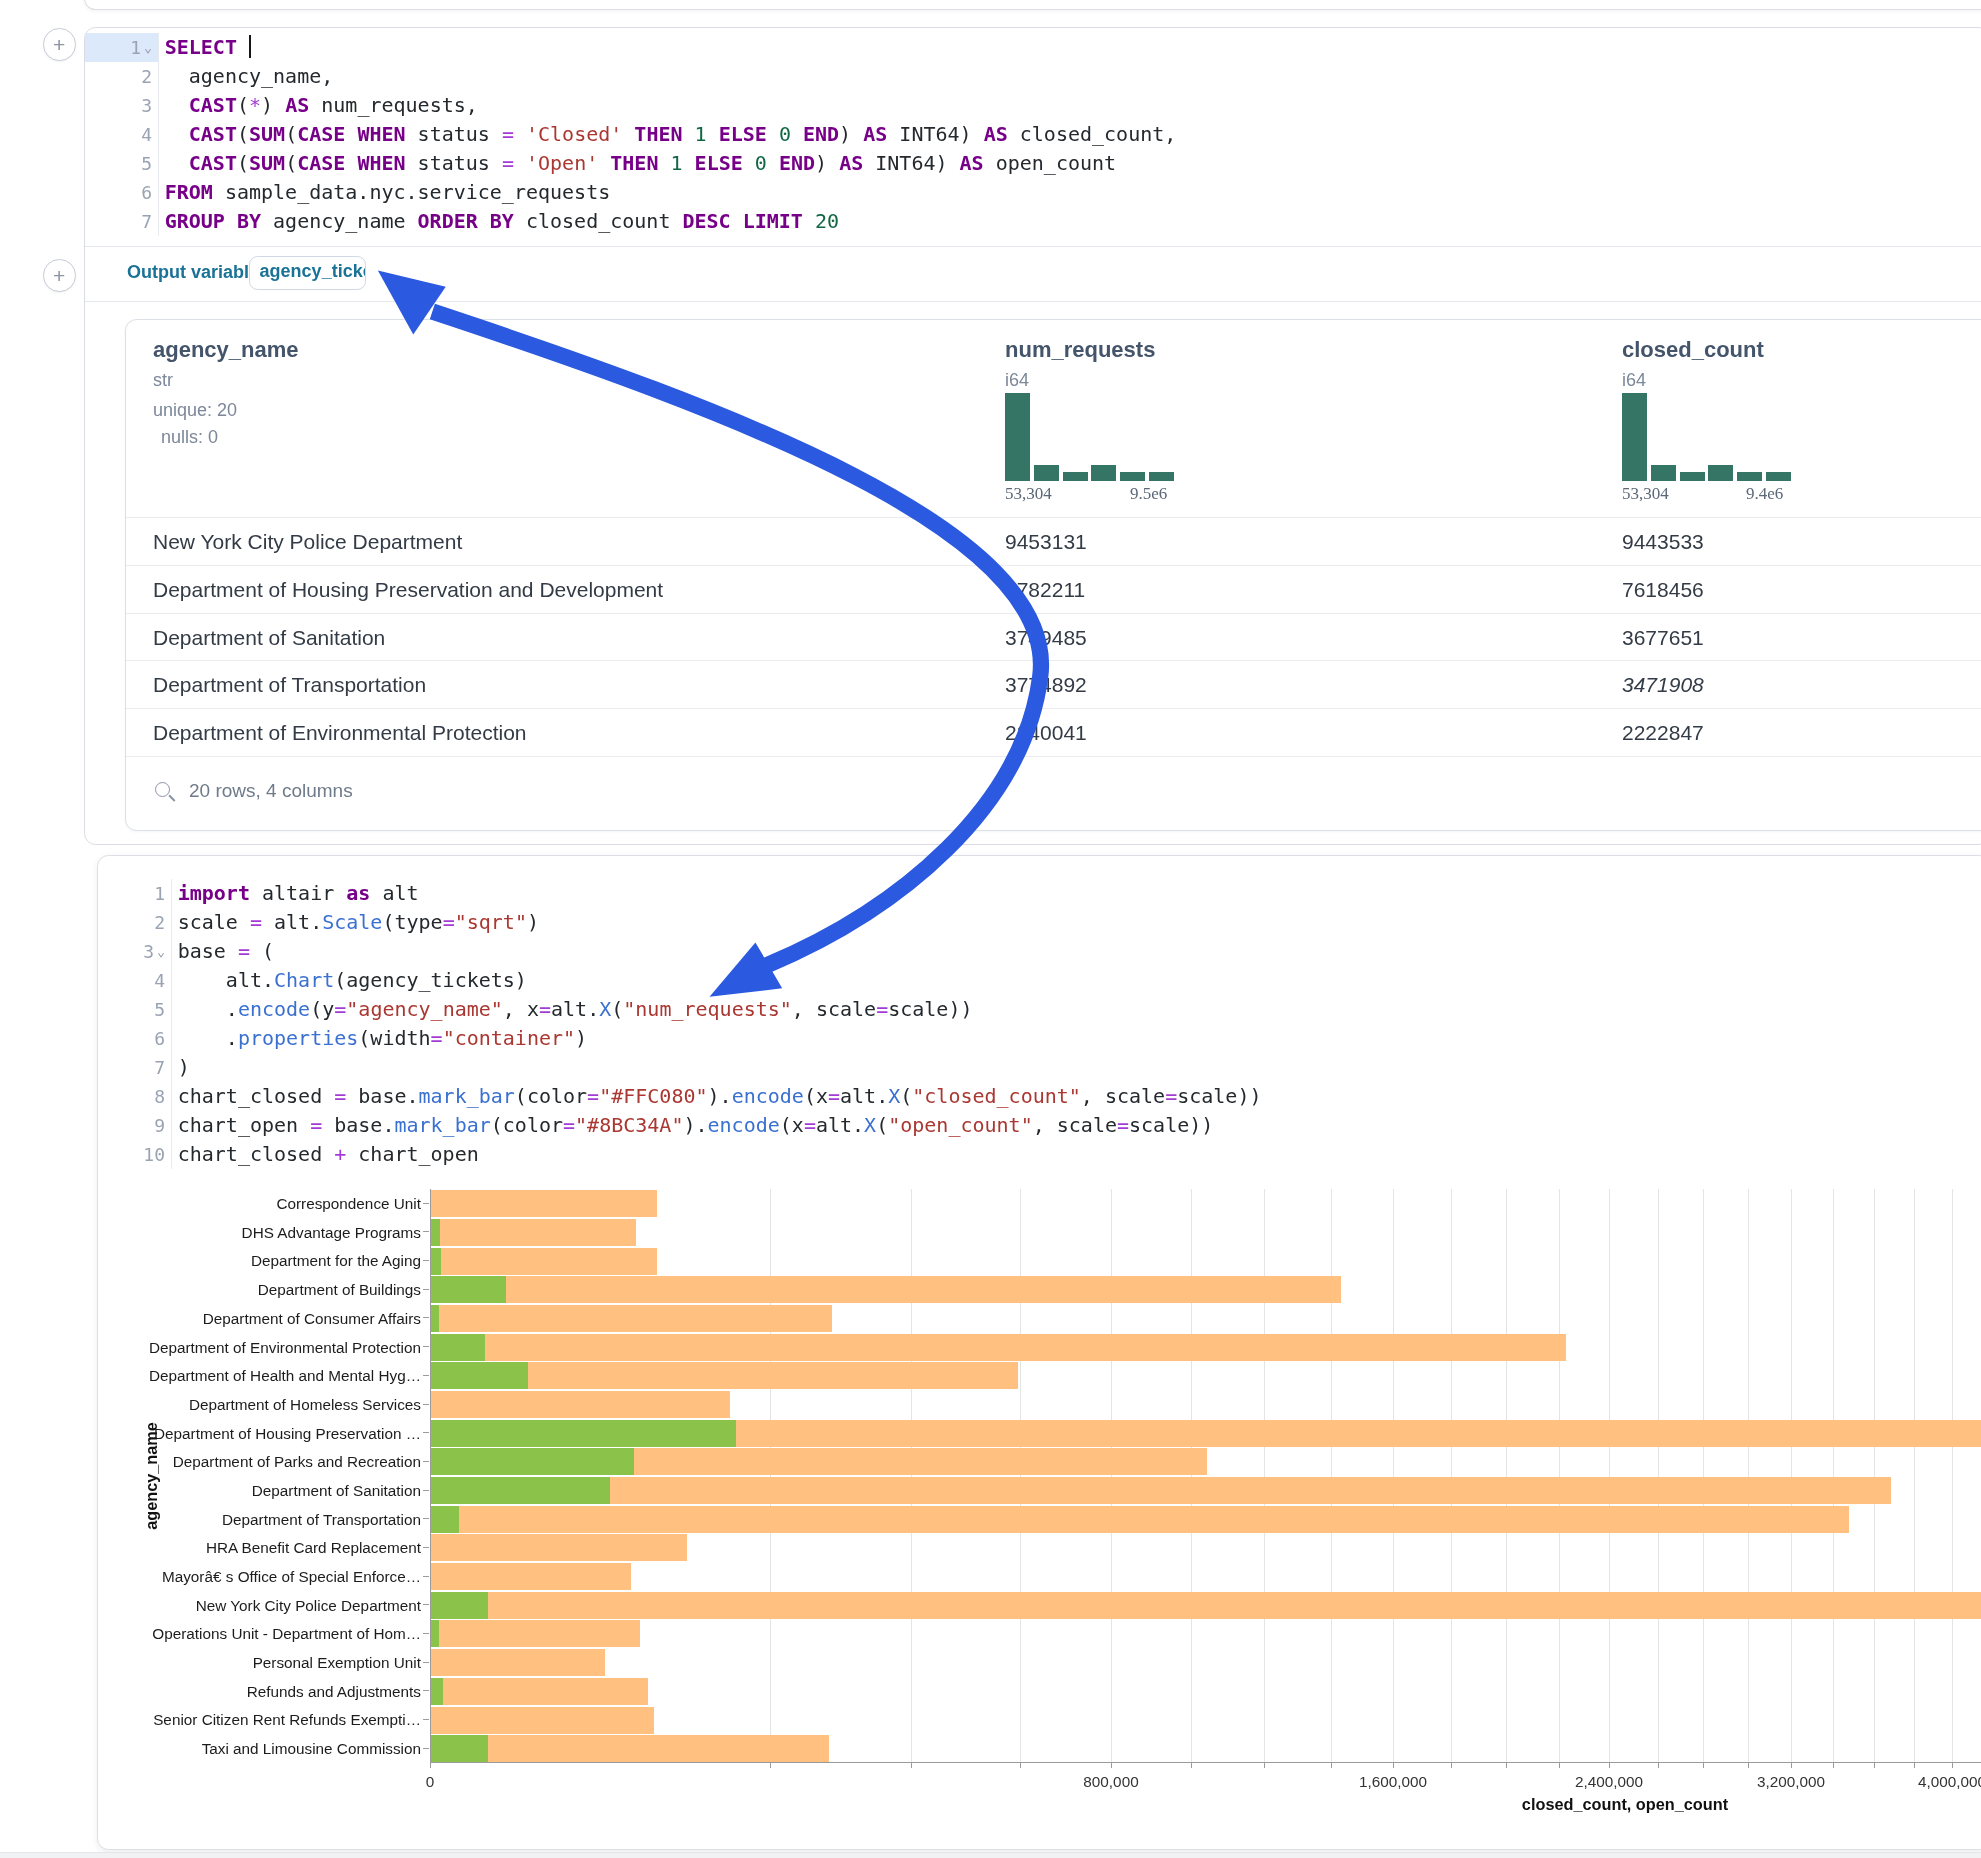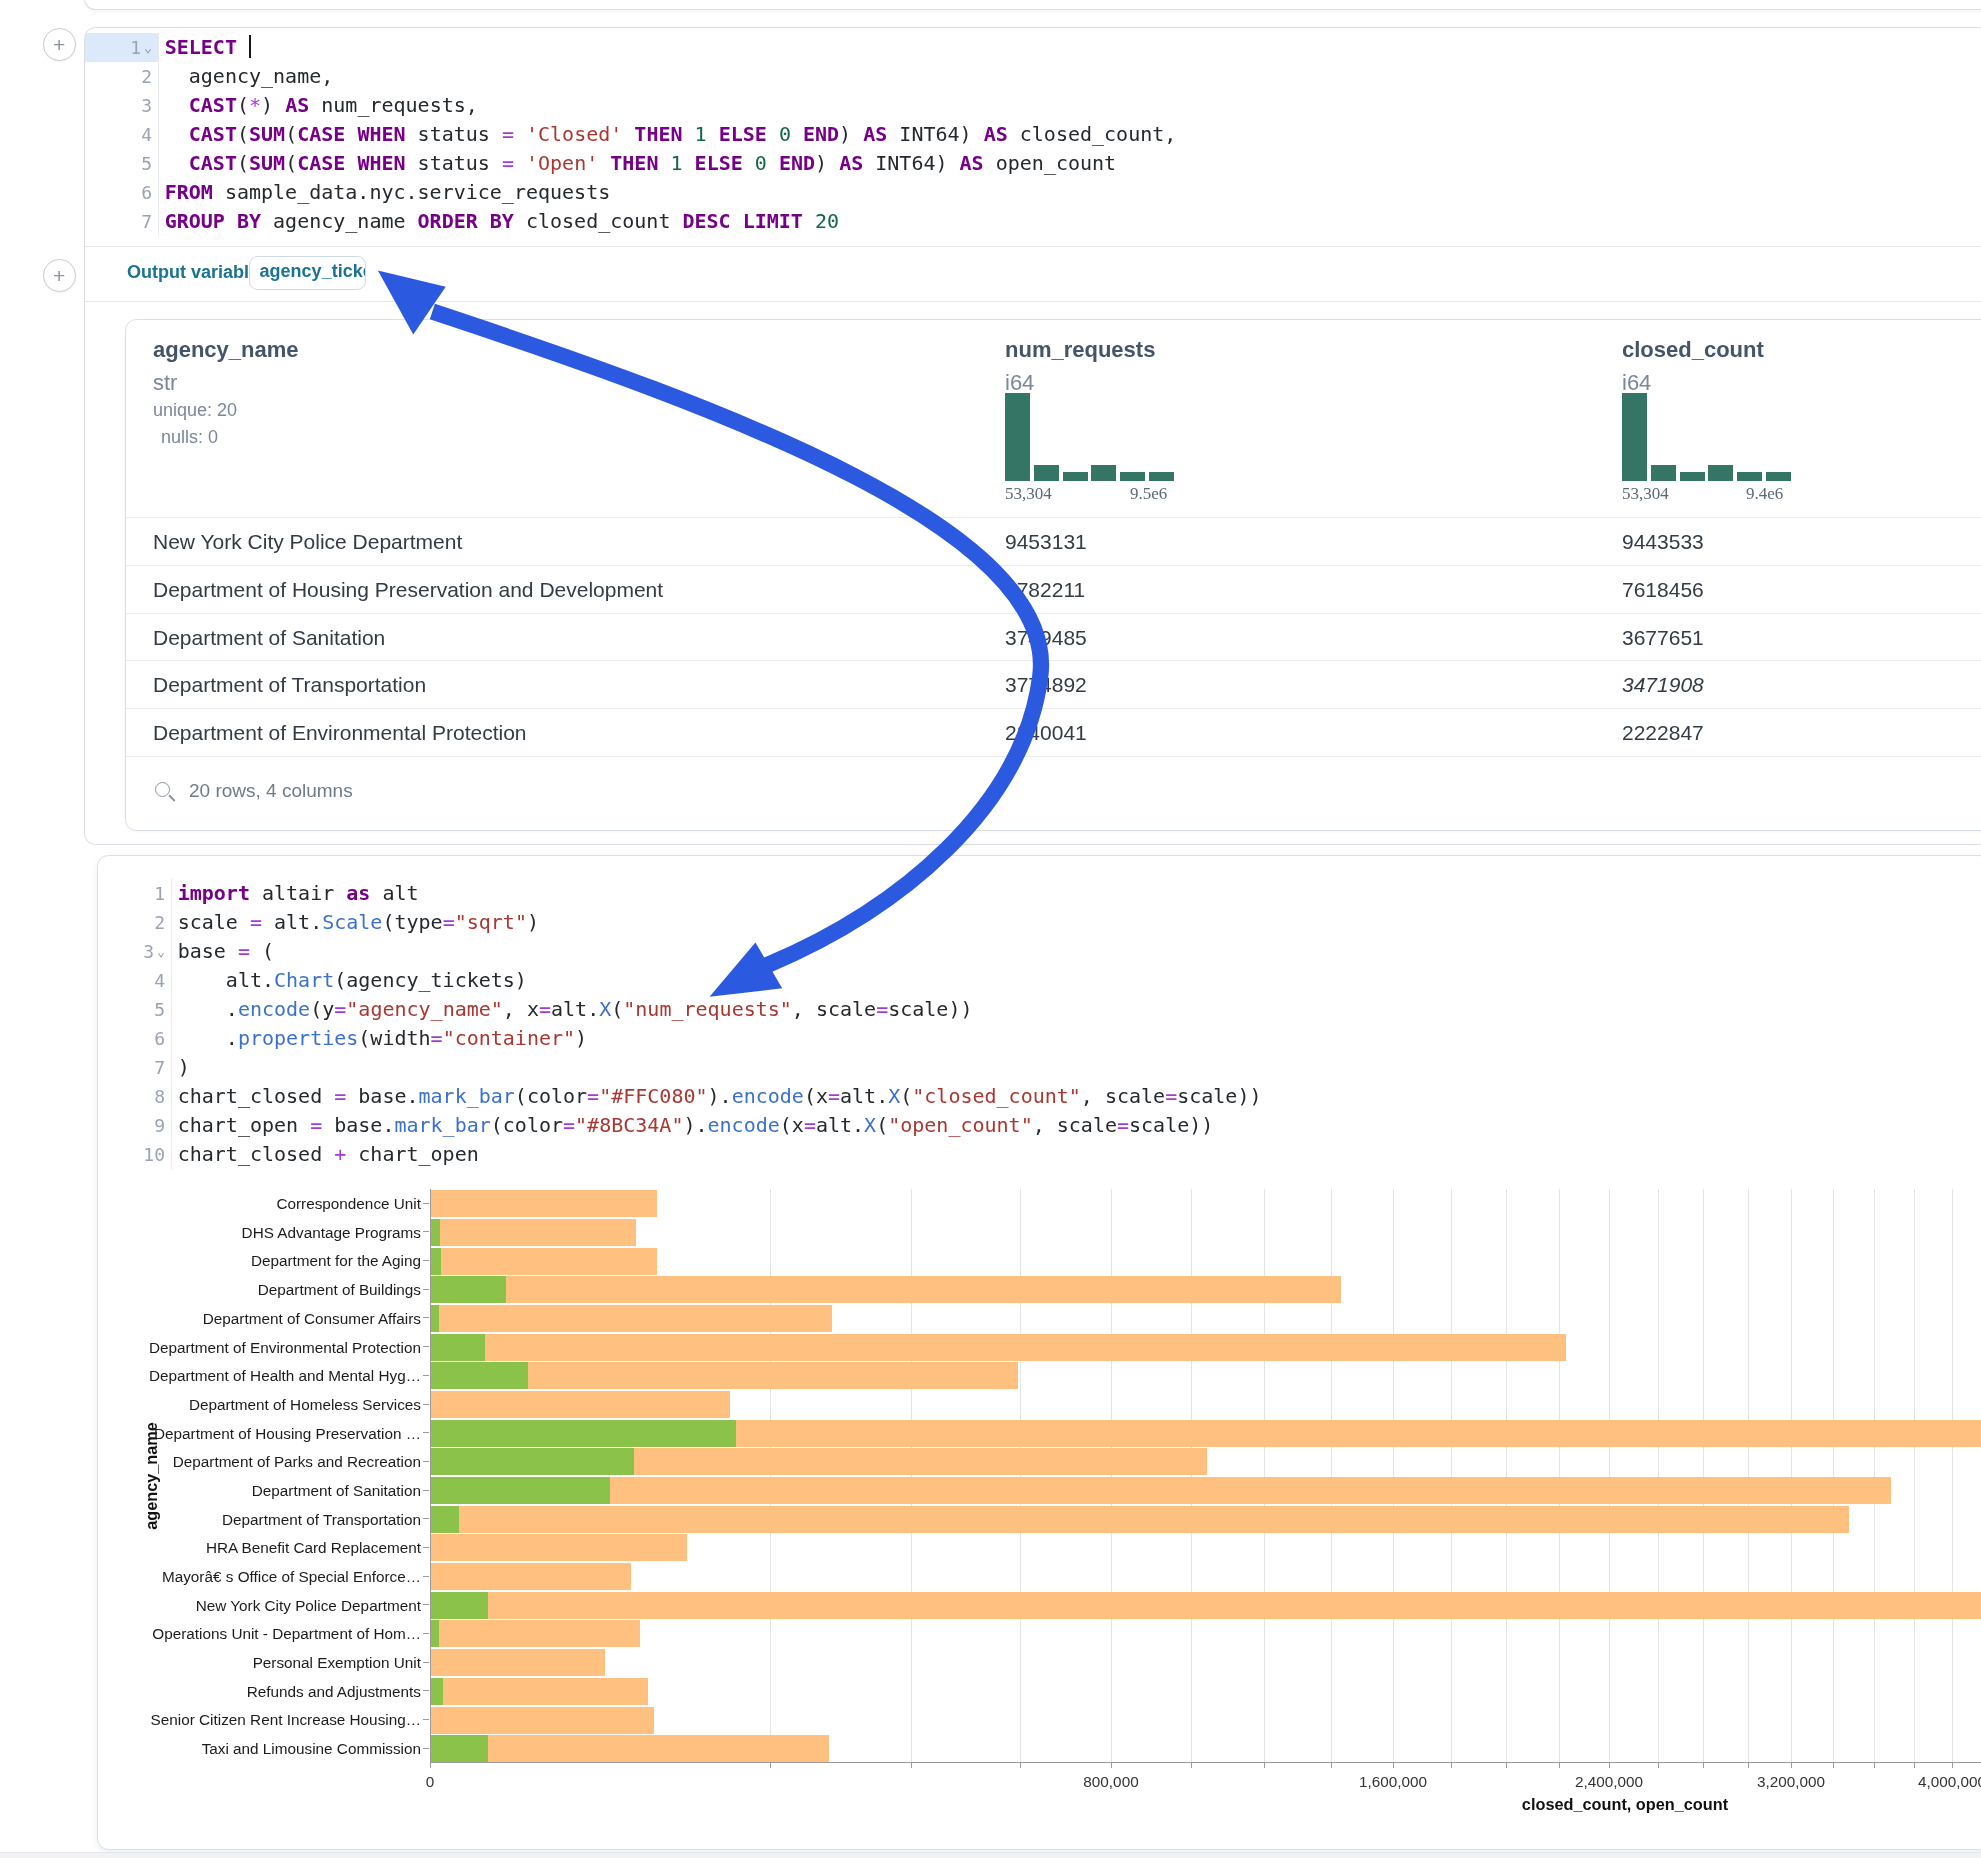--- a/index.html
+++ b/index.html
@@ -40,21 +40,21 @@
   .output-row{position:absolute;left:0;right:0;top:218px;height:54px;border-top:1px solid #e4e7ec;border-bottom:1px solid #e4e7ec;}
   .output-label{position:absolute;left:42px;top:15.3px;font-size:18px;font-weight:bold;color:#1a7296;}
   .output-pill{position:absolute;left:164px;top:8.6px;width:117px;height:34px;border:1px solid #cfd9e4;border-radius:8.6px;
     background:#fff;overflow:hidden;box-sizing:border-box;}
   .output-pill span{display:block;padding:4.8px 0 0 9.6px;font-size:18px;font-weight:bold;color:#1a7296;white-space:nowrap;}
 
   
   .table-card{position:absolute;left:40px;top:291px;width:1872px;height:510px;border:1px solid #dbe0e7;border-radius:11.5px;
     background:#fff;overflow:hidden;box-shadow:0 1px 2.9px rgba(0,0,0,.04);}
   .th-name{position:absolute;top:17px;font-size:22px;font-weight:bold;color:#44546a;}
-  .th-type{position:absolute;top:50px;font-size:22px;color:#7c8799;}
+  .th-type{position:absolute;top:50px;font-size:18px;color:#7c8799;}
   .th-meta{position:absolute;font-size:18px;color:#7c8799;}
   .hist{position:absolute;top:73px;height:88px;display:flex;align-items:flex-end;gap:3.8px;}
   .hist-bar{width:25px;background:#347565;}
   .hist-lab{position:absolute;top:164px;font-size:17px;color:#5b6878;font-family:Liberation Serif, serif;}
   .t-row{position:absolute;left:0;right:0;height:48px;border-top:1px solid #eaecef;}
   .t-cell{position:absolute;top:12.4px;font-size:21px;color:#333b46;white-space:nowrap;}
   .tbl-footer{position:absolute;left:0;right:0;top:436px;bottom:0;border-top:1px solid #eaecef;}
   .tbl-footer .txt{position:absolute;left:63px;top:23px;font-size:19px;color:#6f7b8a;}
   .search-icon{position:absolute;left:29px;top:25px;width:13.4px;height:13.4px;border:1.9px solid #8a93a3;border-radius:50%;}
   .search-icon::after{content:"";position:absolute;left:12.4px;top:14.3px;width:7.6px;height:1.9px;background:#8a93a3;transform:rotate(45deg);}
@@ -373,21 +373,21 @@
       <div class="ylab" style="left: 134px; top: 449px;">Operations Unit - Department of Hom…</div>
       <div class="ydash" style="left: 423px; top: 457px;"></div>
       <div class="bar" style="left: 431px; top: 473px; width: 174px; height: 27px; background: rgb(255, 192, 128);"></div>
       <div class="ylab" style="left: 134px; top: 478px;">Personal Exemption Unit</div>
       <div class="ydash" style="left: 423px; top: 486px;"></div>
       <div class="bar" style="left: 431px; top: 502px; width: 217px; height: 27px; background: rgb(255, 192, 128);"></div>
       <div class="bar" style="left: 431px; top: 502px; width: 12.4px; height: 27px; background: rgb(139, 195, 74);"></div>
       <div class="ylab" style="left: 134px; top: 507px;">Refunds and Adjustments</div>
       <div class="ydash" style="left: 423px; top: 514px;"></div>
       <div class="bar" style="left: 431px; top: 531px; width: 223px; height: 27px; background: rgb(255, 192, 128);"></div>
-      <div class="ylab" style="left: 134px; top: 535px;">Senior Citizen Rent Increase Housing…</div>
+      <div class="ylab" style="left: 134px; top: 535px;">Senior Citizen Rent Refunds Exempti…</div>
       <div class="ydash" style="left: 423px; top: 543px;"></div>
       <div class="bar" style="left: 431px; top: 559px; width: 398px; height: 27px; background: rgb(255, 192, 128);"></div>
       <div class="bar" style="left: 431px; top: 559px; width: 57px; height: 27px; background: rgb(139, 195, 74);"></div>
       <div class="ylab" style="left: 134px; top: 564px;">Taxi and Limousine Commission</div>
       <div class="ydash" style="left: 423px; top: 572px;"></div>
       <div class="axis" style="left: 430px; top: 586px; width: 1551px; height: 1px;"></div>
       <div class="axis" style="left: 430px; top: 13.4px; width: 1px; height: 574px;"></div>
       <div class="xlab" style="left: 430px; top: 597px;">0</div>
       <div class="xlab" style="left: 1111px; top: 597px;">800,000</div>
       <div class="xlab" style="left: 1393px; top: 597px;">1,600,000</div>

